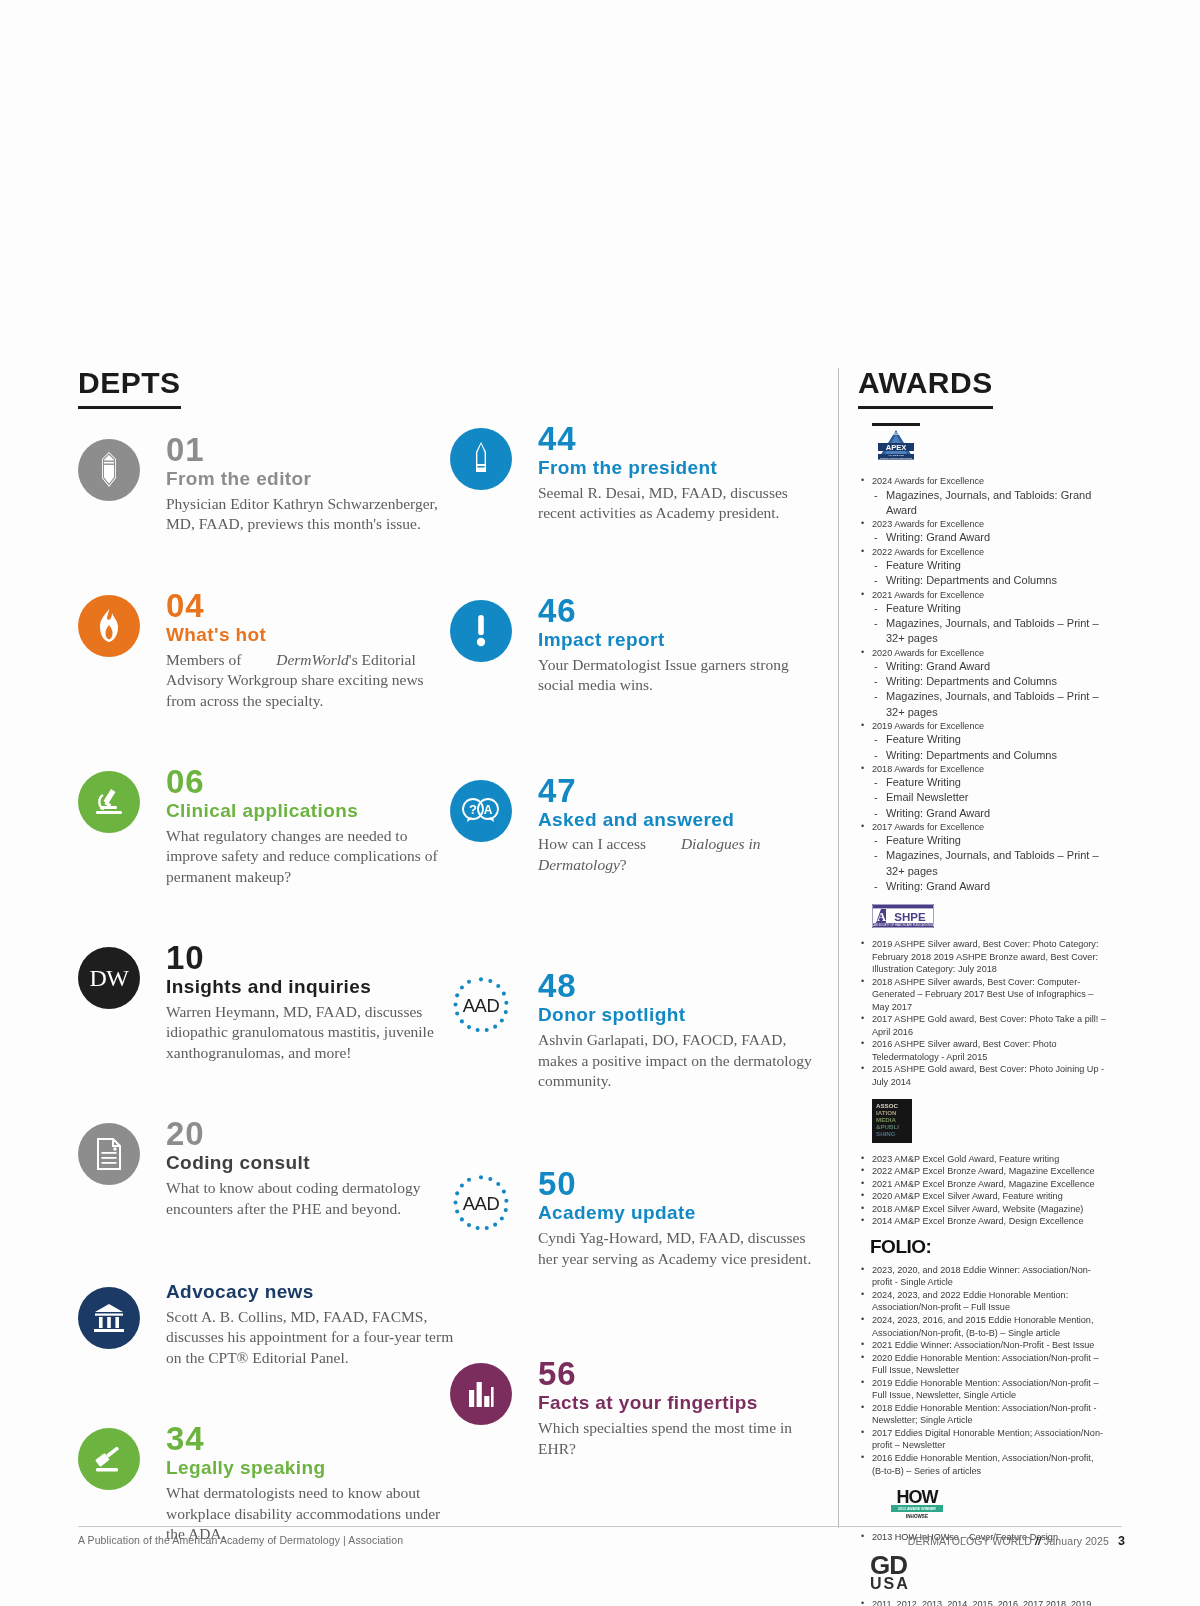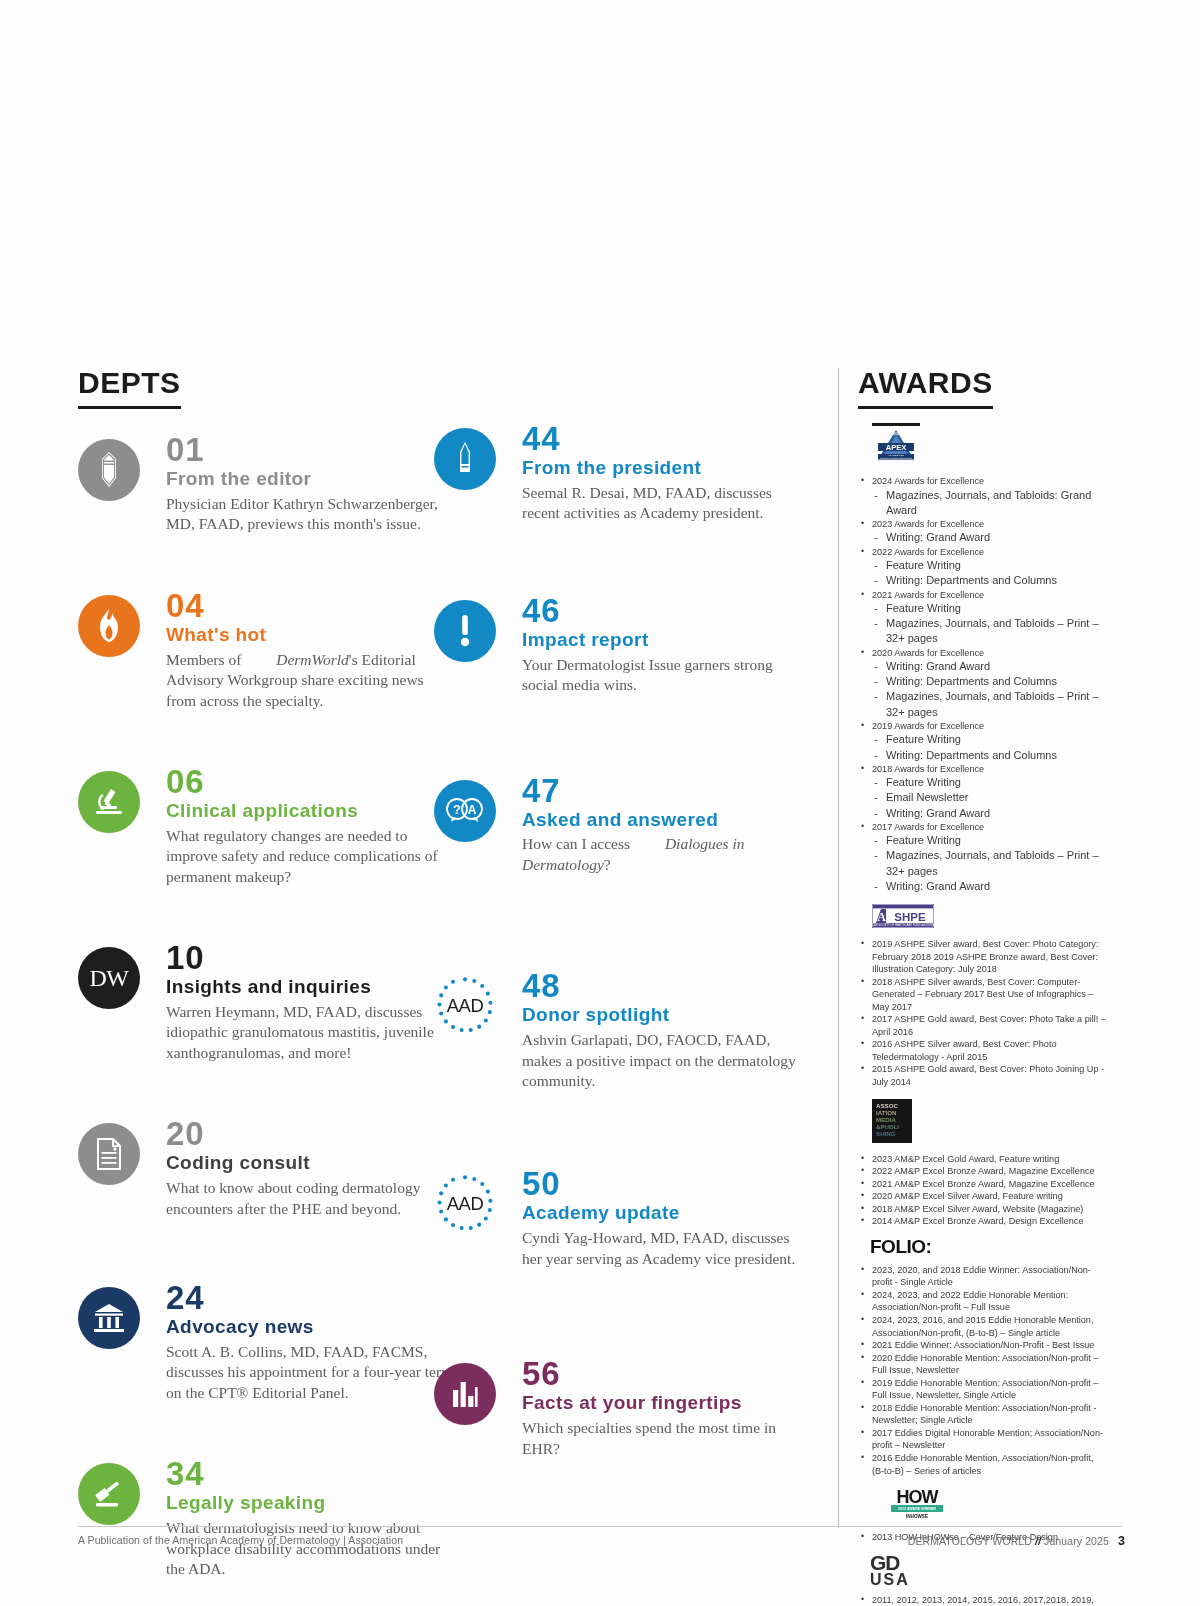--- a/index.html
+++ b/index.html
@@ -22,21 +22,21 @@
 
   
   .left-col {
     position: absolute;
     left: 78px;
     top: 368px;
     width: 378px;
   }
   .mid-col {
     position: absolute;
-    left: 434px;
+    left: 450px;
     top: 368px;
     width: 370px;
   }
   .awards-col {
     position: absolute;
     left: 858px;
     top: 368px;
     width: 250px;
   }
   .vrule {
@@ -187,21 +187,21 @@
   }
   .footer-right .slashes { font-weight: 700; font-style: italic; color:#1b1b1b;}
 
   
   .logo-apex { width: 48px; height: 42px; }
   .logo-ashpe { width: 62px; height: 24px; }
   .logo-amp { width: 40px; height: 44px; }
   .logo-folio { font-size: 19px; font-weight: 800; letter-spacing: -0.5px; color:#111; font-family:"Liberation Sans",sans-serif;}
   .logo-how { width: 58px; height: 34px; }
   .logo-gd { }
-  .logo-gd .gd { font-size: 21px; font-weight: 800; color:#2f2f2f; letter-spacing:-1px; line-height:0.85; font-family:"Liberation Sans",sans-serif;}
+  .logo-gd .gd { font-size: 26px; font-weight: 800; color:#2f2f2f; letter-spacing:-1px; line-height:0.85; font-family:"Liberation Sans",sans-serif;}
   .logo-gd .usa { font-size: 16px; font-weight: 700; color:#2f2f2f; letter-spacing:2px; line-height:1; font-family:"Liberation Sans",sans-serif;}
 </style>
 </head>
 <body>
 
 <div class="page">
 
   <div class="vrule"></div>
 
   <div class="left-col">
@@ -301,21 +301,20 @@
         <svg width="32" height="30" viewBox="0 0 32 30" aria-hidden="true">
           <path d="M16 1 L30 9 H2 Z" fill="#ffffff"></path>
           <rect x="2" y="10.5" width="28" height="2.2" fill="#ffffff"></rect>
           <rect x="6" y="14" width="3.6" height="11" fill="#ffffff"></rect>
           <rect x="14.2" y="14" width="3.6" height="11" fill="#ffffff"></rect>
           <rect x="22.4" y="14" width="3.6" height="11" fill="#ffffff"></rect>
           <rect x="1" y="26" width="30" height="3" fill="#ffffff"></rect>
         </svg>
       </div>
       <div class="entry-body">
-        <span class="entry-num" style="color:#1b3a66">24</span>
         <span class="entry-title" style="color:#1b3a66">Advocacy news</span>
         <span class="entry-desc">Scott A. B. Collins, MD, FAAD, FACMS, discusses his appointment for a four-year term on the CPT® Editorial Panel.</span>
       </div>
     </div>
     <div style="height:30px"></div>
 
     
     <div class="entry">
       <div class="entry-icon" style="background:#6cb33f">
         <svg width="34" height="32" viewBox="0 0 34 32" aria-hidden="true">

